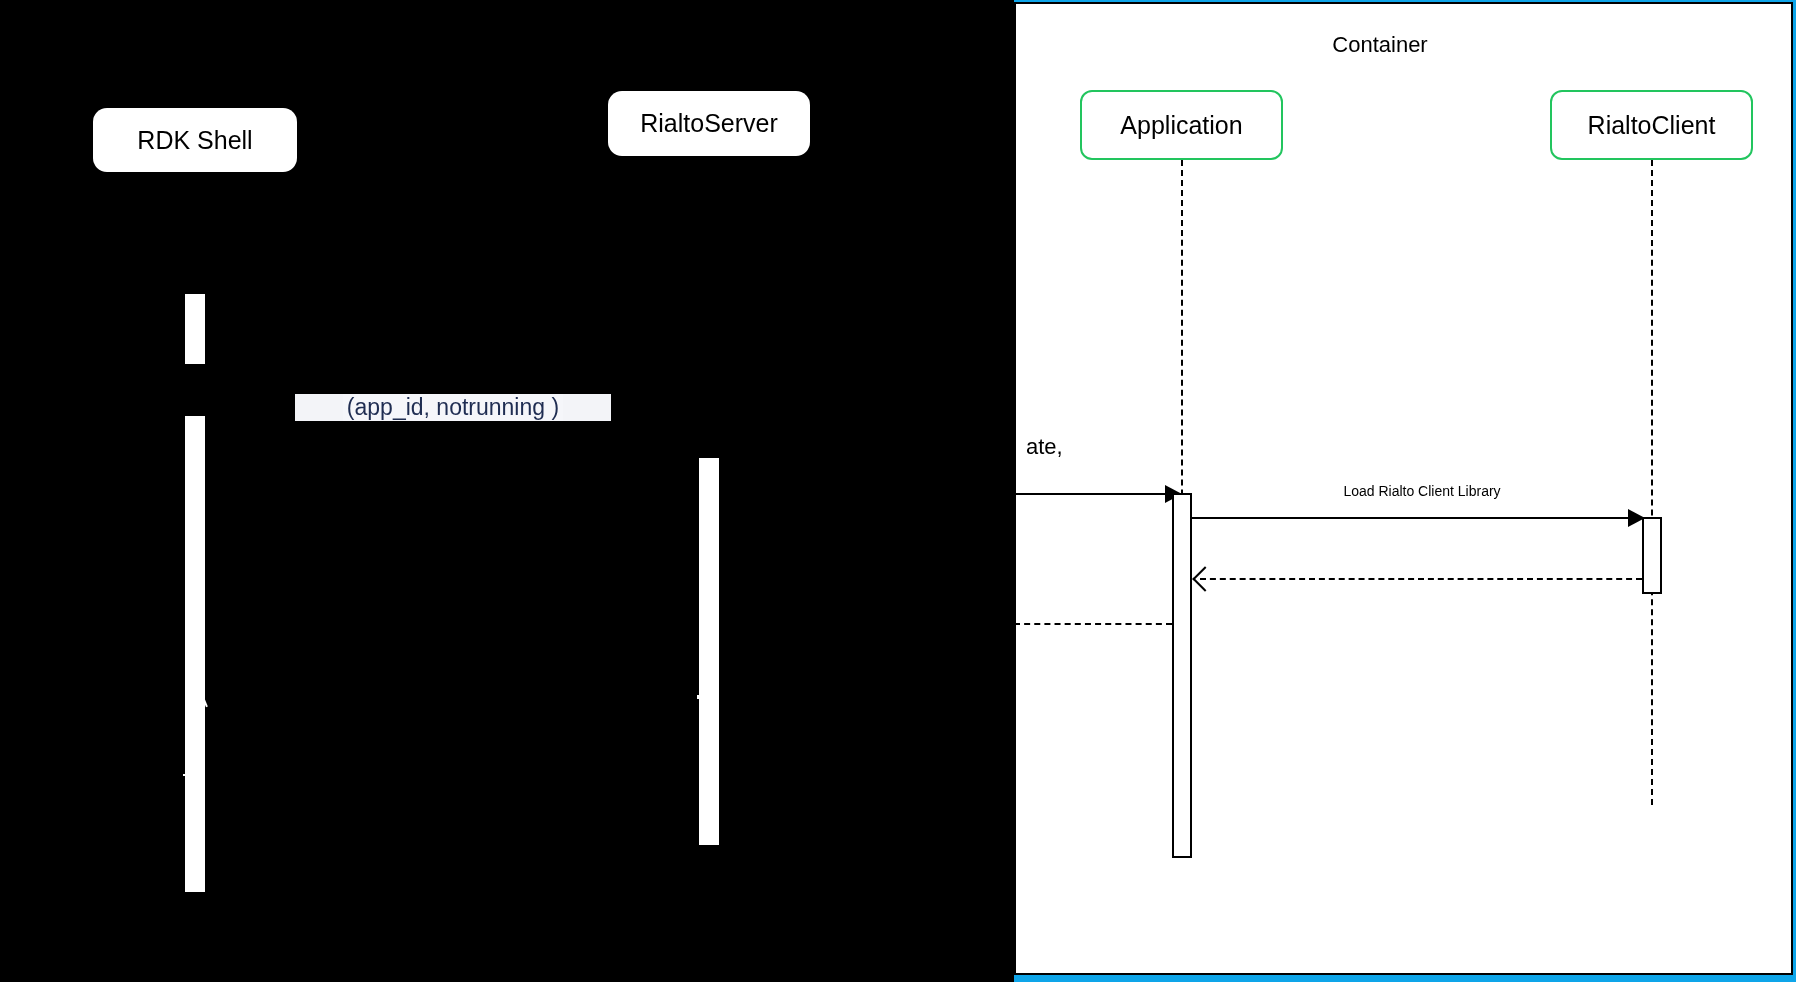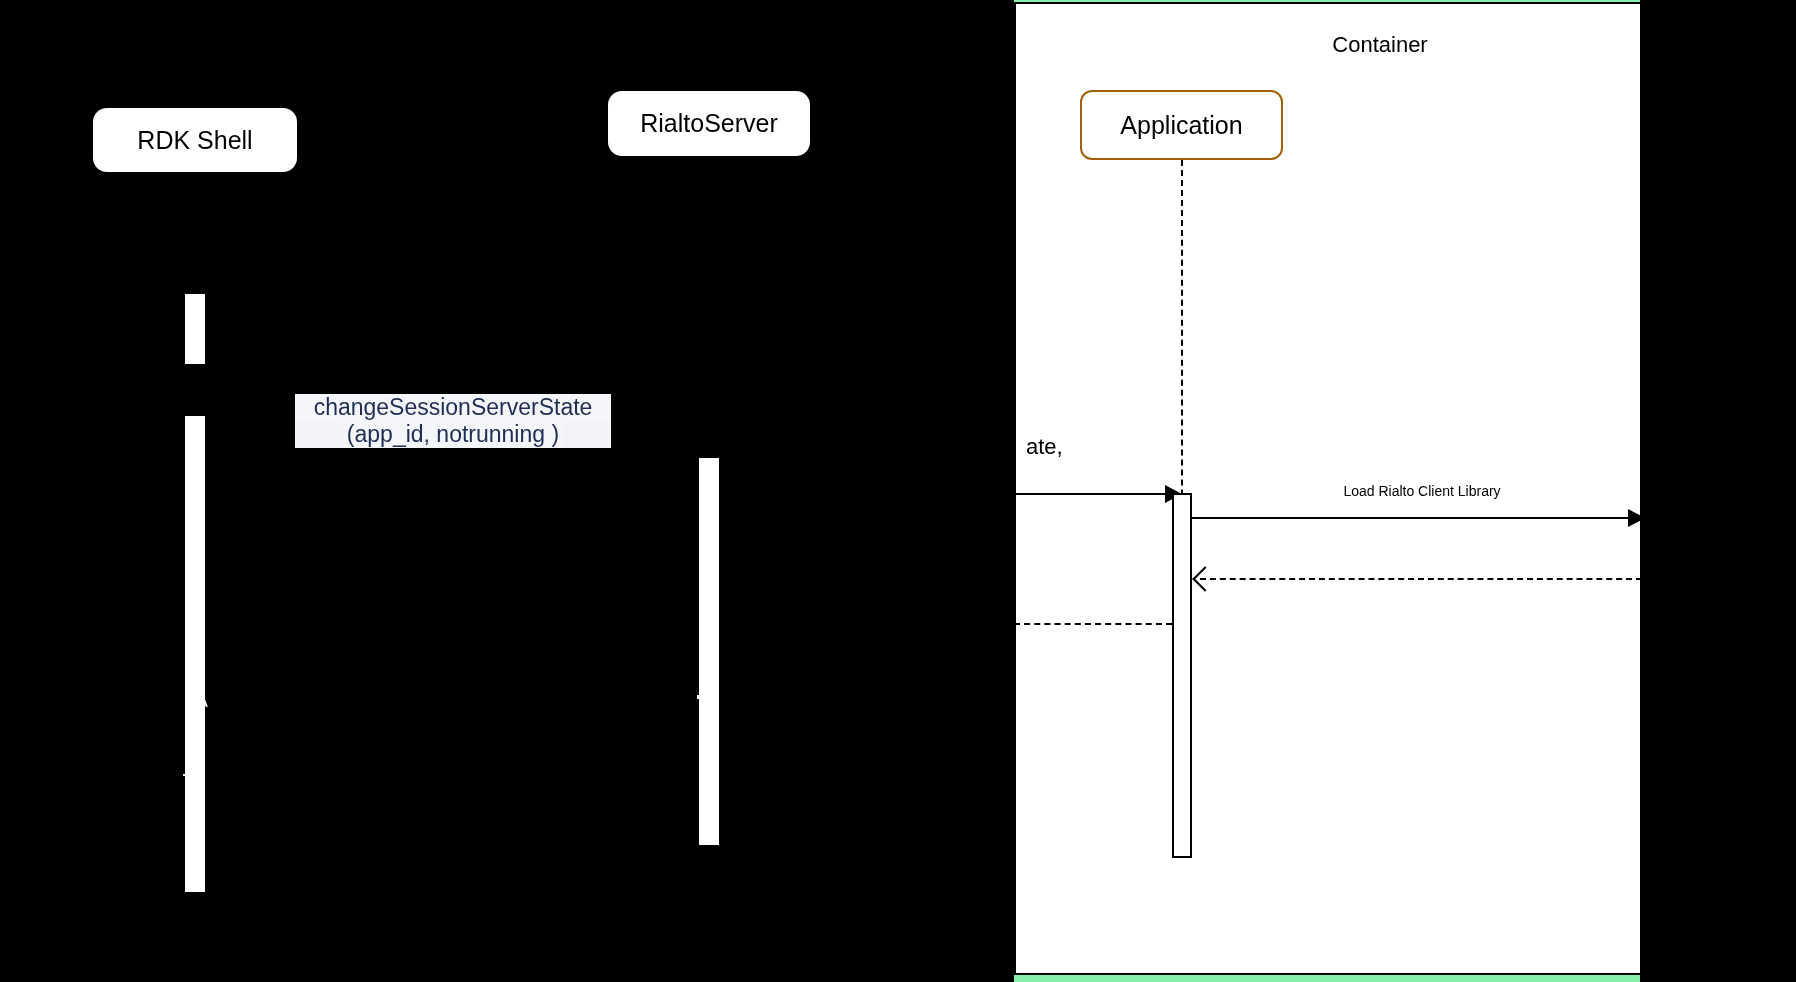--- a/index.html
+++ b/index.html
@@ -1,20 +1,20 @@
 <!DOCTYPE html>
 <html><head>
 <meta charset="utf-8">
 <title>Sequence Diagram</title>
 <style>
   html,body{margin:0;padding:0;background:#000;}
   #stage{
     position:relative;
-    width:1640px;height:982px;
-    background:#86efac;
+    width:1796px;height:982px;
+    background:#0ea5e9;
     overflow:hidden;
     font-family:"Liberation Sans", sans-serif;
   }
 
   
   .container-frame{
     position:absolute;
     background:#ffffff;
     border:2px solid #000000;
     box-sizing:border-box;
@@ -25,21 +25,21 @@
     font-size:22px;
     white-space:nowrap;
     text-align:center;
   }
 
   
   .participant{
     position:absolute;
     box-sizing:border-box;
     background:#ffffff;
-    border:2px solid #a16207;
+    border:2px solid #22c55e;
     border-radius:12px;
     display:flex;
     align-items:center;
     justify-content:center;
     color:#000000;
     font-size:25px;
     white-space:nowrap;
   }
   .participant.no-border{ border:none; }
 
@@ -137,20 +137,23 @@
   </div>
 
   <div class="participant" style="left:608px;top:93px;width:202px;height:64px;border:none;">
     <span>RialtoServer</span>
   </div>
 
   <div class="participant" style="left:1080px;top:90px;width:203px;height:70px;">
     <span>Application</span>
   </div>
 
+  <div class="participant" style="left:1550px;top:90px;width:203px;height:70px;">
+    <span>RialtoClient</span>
+  </div>
 
   
 
   
   <div class="msg-line" style="left:1014px;top:493px;width:168px;"></div>
   <div class="arrowhead solid-right" style="left:1165px;top:485px;"></div>
   <div class="clip-frag" style="left:1016px;top:434px;width:60px;">ate,</div>
 
   
   <div class="msg-label" style="left:1192px;top:483px;width:460px;">Load Rialto Client Library</div>
@@ -180,21 +183,20 @@
   <div class="participant no-border" style="left:93px;top:108px;width:204px;height:64px;border-radius:14px;">
     <span>RDK Shell</span>
   </div>
 
   <div class="participant no-border" style="left:608px;top:91px;width:202px;height:65px;border-radius:14px;">
     <span>RialtoServer</span>
   </div>
 
   
   <div class="msg-label highlight" style="left:295px;top:394px;width:316px;font-size:23px;">
-    <span class="ln">changeSessionServerState</span>
     <span class="ln" style="display:inline-block;padding:0 4px;">(app_id, notrunning )</span>
   </div>
 
   
   <div style="position:absolute;left:706px;top:617px;width:14px;height:14px;
               border-left:2px solid #ffffff;border-bottom:2px solid #ffffff;
               transform:rotate(45deg);"></div>
 
   <div style="position:absolute;left:183px;top:774px;width:14px;height:2px;background:#ffffff;"></div>
 

